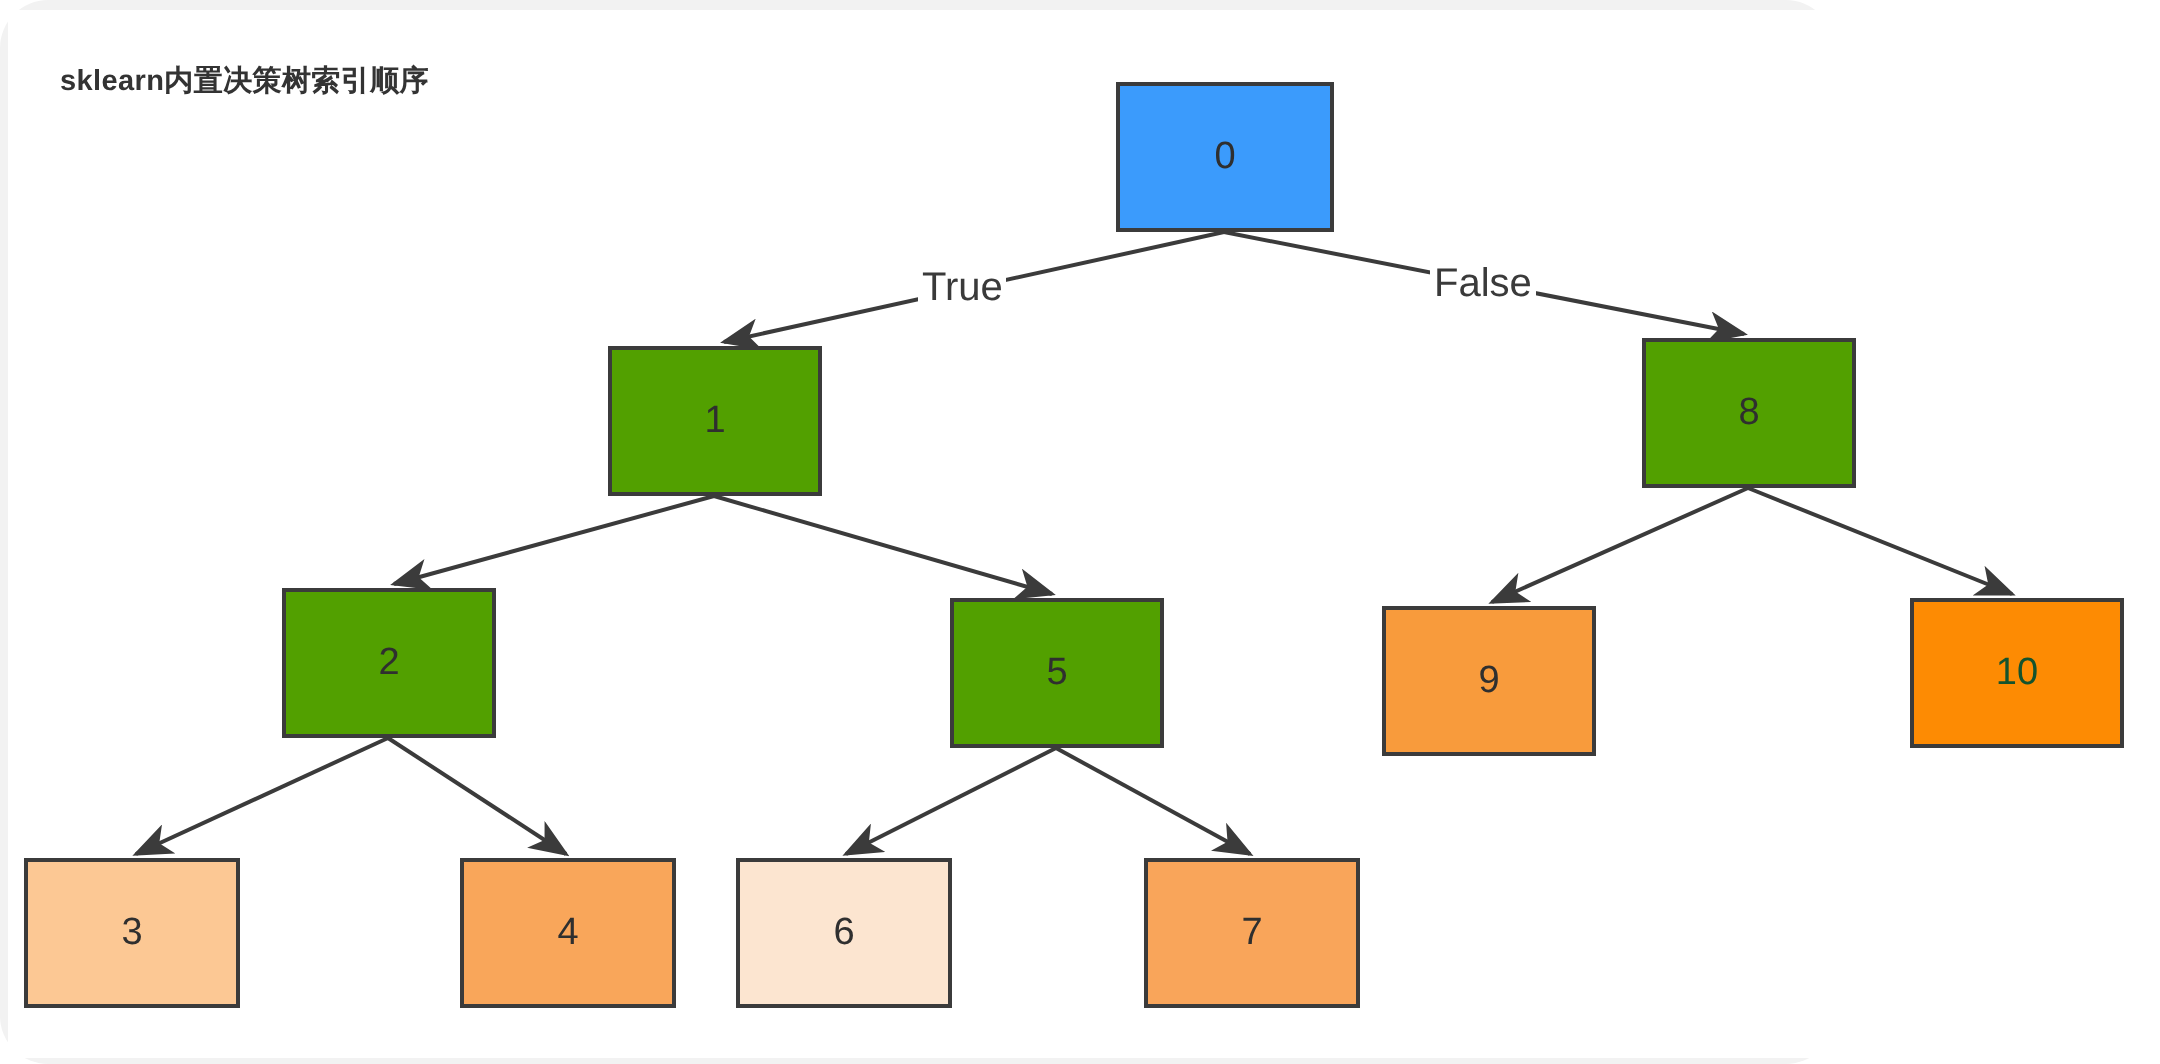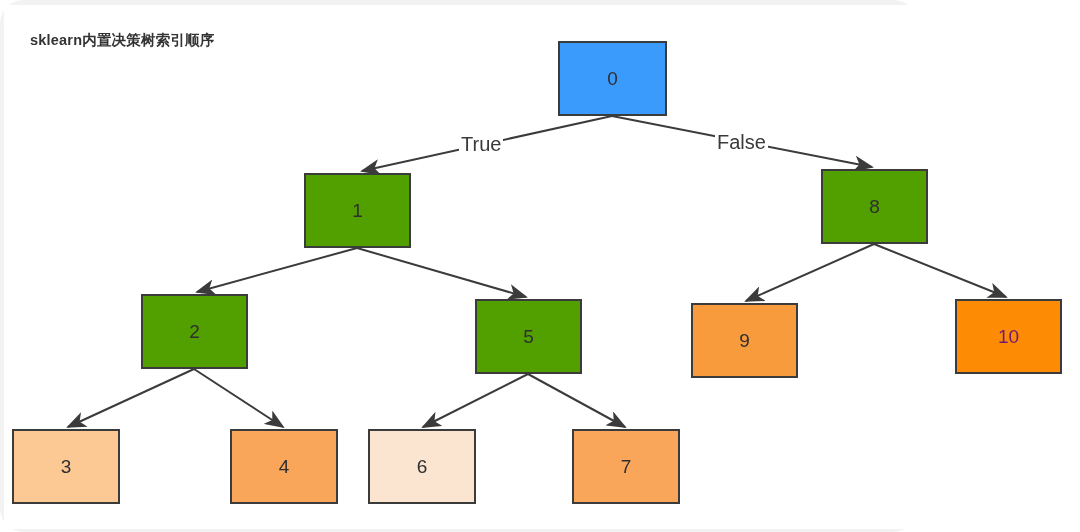--- a/index.html
+++ b/index.html
@@ -96,21 +96,21 @@
       </g>
   </svg>
 
   <div id="nodes-group">
       <div class="node" style="left: 558px; top: 41px; width: 109px; height: 75px; background: rgb(59, 155, 252); border-color: rgb(59, 59, 59); color: rgb(47, 47, 47);">0</div>
       <div class="node" style="left: 304px; top: 173px; width: 107px; height: 75px; background: rgb(82, 160, 0); border-color: rgb(59, 59, 59); color: rgb(47, 47, 47);">1</div>
       <div class="node" style="left: 821px; top: 169px; width: 107px; height: 75px; background: rgb(82, 160, 0); border-color: rgb(59, 59, 59); color: rgb(47, 47, 47);">8</div>
       <div class="node" style="left: 141px; top: 294px; width: 107px; height: 75px; background: rgb(82, 160, 0); border-color: rgb(59, 59, 59); color: rgb(47, 47, 47);">2</div>
       <div class="node" style="left: 475px; top: 299px; width: 107px; height: 75px; background: rgb(82, 160, 0); border-color: rgb(59, 59, 59); color: rgb(47, 47, 47);">5</div>
       <div class="node" style="left: 691px; top: 303px; width: 107px; height: 75px; background: rgb(248, 155, 60); border-color: rgb(59, 59, 59); color: rgb(47, 47, 47);">9</div>
-      <div class="node" style="left: 955px; top: 299px; width: 107px; height: 75px; background: rgb(253, 139, 3); border-color: rgb(59, 59, 59); color: #701a75;">10</div>
+      <div class="node" style="left: 955px; top: 299px; width: 107px; height: 75px; background: rgb(253, 139, 3); border-color: rgb(59, 59, 59); color: #14532d;">10</div>
       <div class="node" style="left: 12px; top: 429px; width: 108px; height: 75px; background: rgb(252, 200, 148); border-color: rgb(59, 59, 59); color: rgb(47, 47, 47);">3</div>
       <div class="node" style="left: 230px; top: 429px; width: 108px; height: 75px; background: rgb(249, 166, 90); border-color: rgb(59, 59, 59); color: rgb(47, 47, 47);">4</div>
       <div class="node" style="left: 368px; top: 429px; width: 108px; height: 75px; background: rgb(252, 229, 208); border-color: rgb(59, 59, 59); color: rgb(47, 47, 47);">6</div>
       <div class="node" style="left: 572px; top: 429px; width: 108px; height: 75px; background: rgb(249, 165, 90); border-color: rgb(59, 59, 59); color: rgb(47, 47, 47);">7</div>
     </div>
   <div id="labels-group">
       <div class="edge-label" style="left: 459px; top: 134px; text-align: center;">True</div>
       <div class="edge-label" style="left: 715px; top: 132px;">False</div>
     </div>
 </div>

